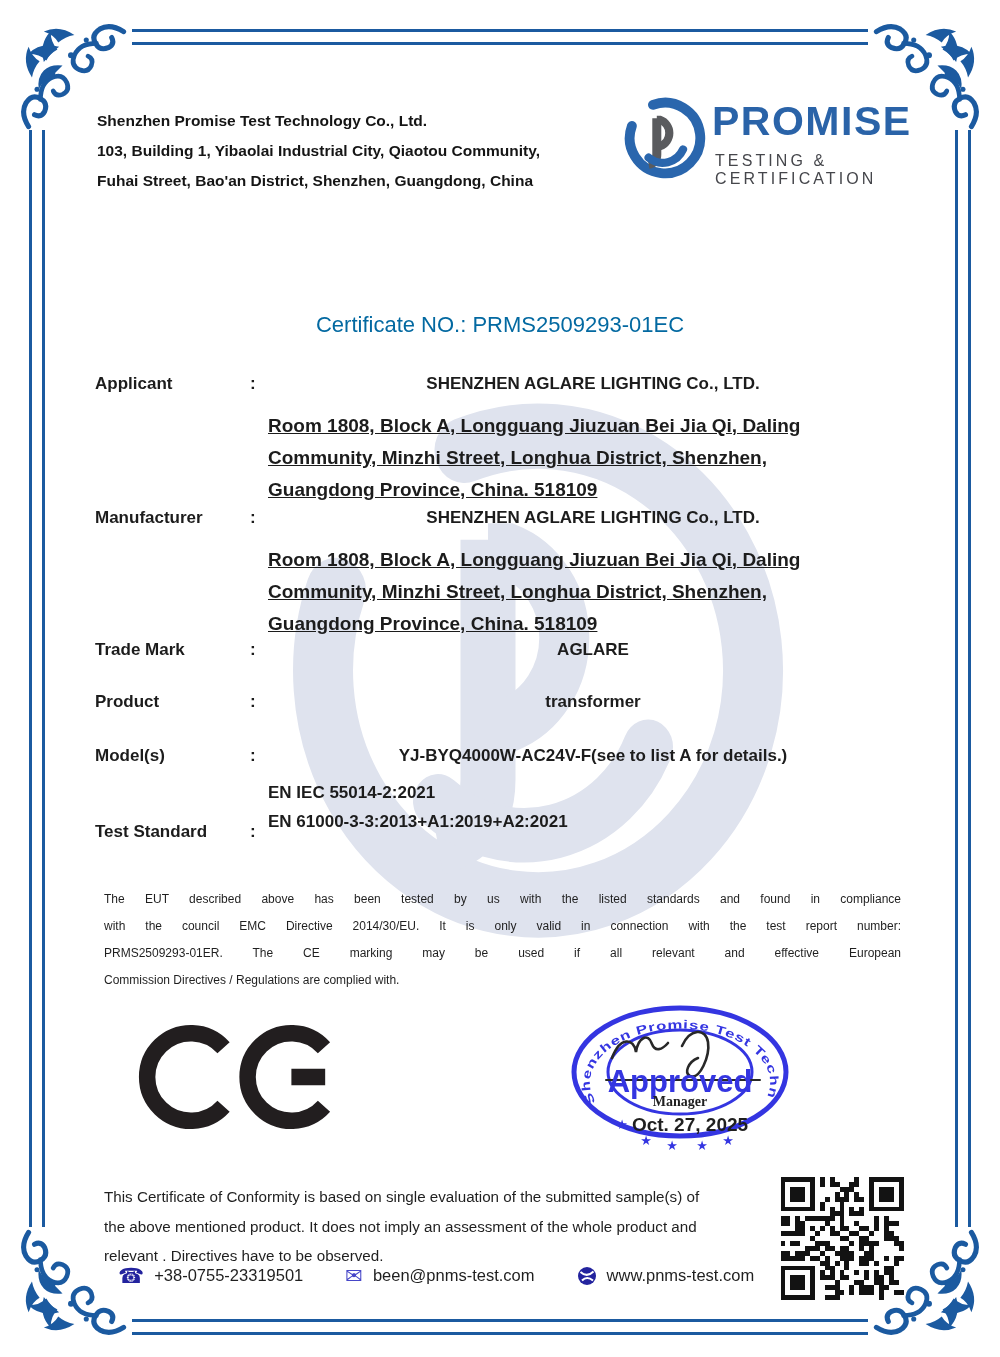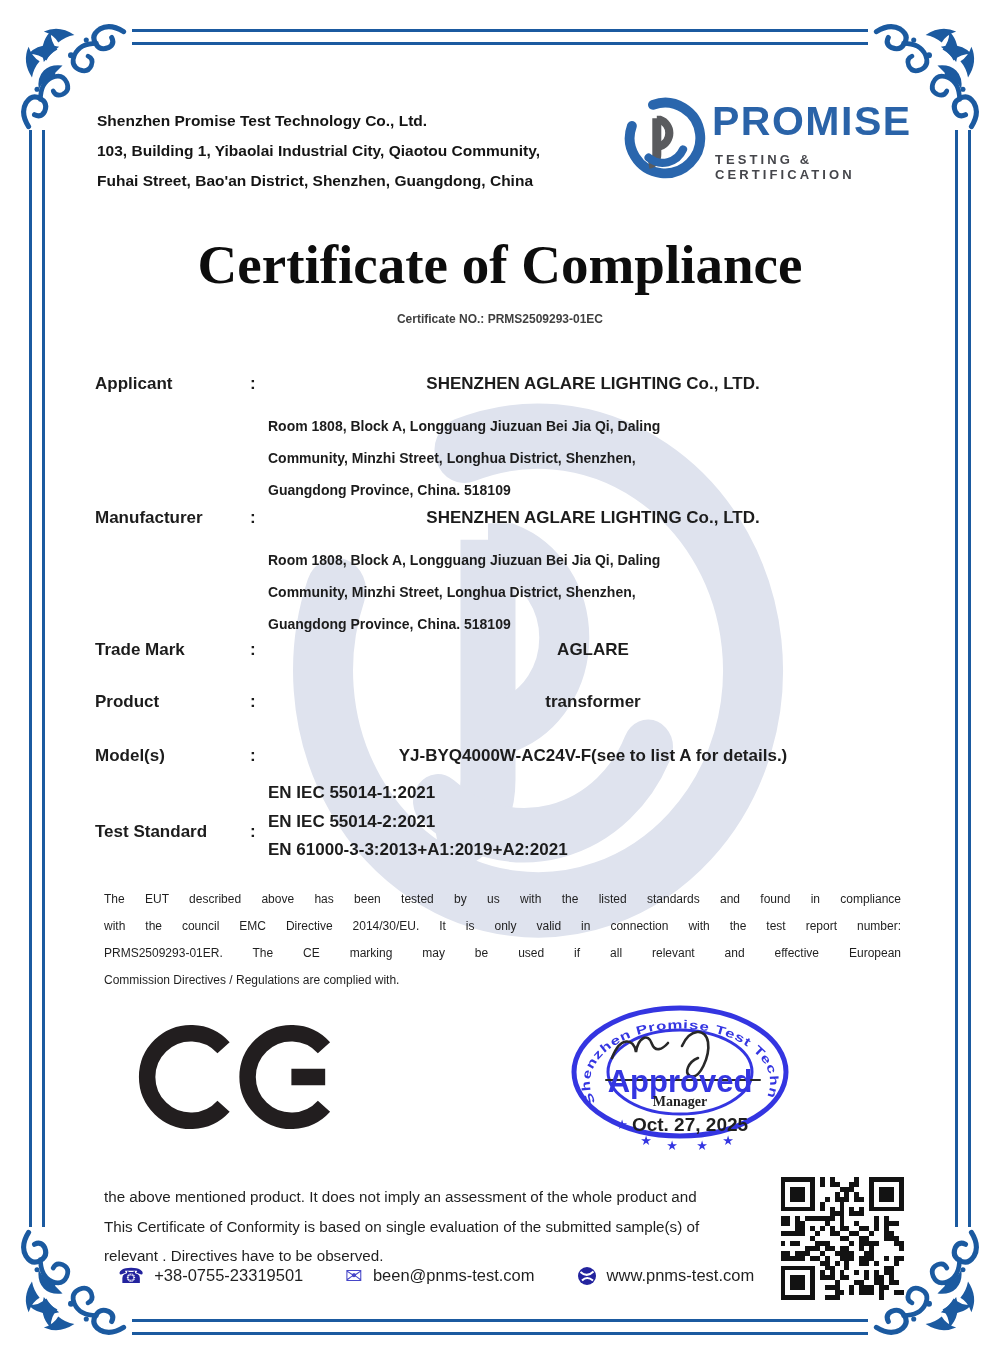--- a/index.html
+++ b/index.html
@@ -17,33 +17,33 @@
 
   
   .watermark{position:absolute;left:288px;top:398px;z-index:0;}
 
   .z1{z-index:1;}
 
   
   .company{position:absolute;left:97px;top:106px;font-weight:bold;font-size:15.5px;line-height:30px;color:#151515;}
   .logo{position:absolute;left:624px;top:92px;width:310px;height:100px;}
   .logo-name{position:absolute;left:88px;top:6px;font-size:41px;font-weight:bold;letter-spacing:1.5px;color:#2a63a8;}
-  .logo-tag{position:absolute;left:91px;top:60px;font-size:13px;font-weight:bold;letter-spacing:3.1px;color:#45464b;}
+  .logo-tag{position:absolute;left:91px;top:60px;font-size:16px;font-weight:normal;letter-spacing:3.1px;color:#45464b;}
 
   
   .title{position:absolute;left:0;right:0;top:233px;text-align:center;
          font-family:"Liberation Serif","DejaVu Serif",serif;font-weight:bold;font-size:55px;color:#0d0d0d;}
-  .certno{position:absolute;left:0;right:0;top:312px;text-align:center;font-weight:bold;font-size:12px;color:#404040;}
+  .certno{position:absolute;left:0;right:0;top:312px;text-align:center;font-weight:normal;font-size:22px;color:#0369a1;}
 
   
   .frow{position:absolute;left:95px;width:840px;font-weight:bold;font-size:17px;color:#1c1c1c;}
   .flabel{position:absolute;left:0;white-space:nowrap;}
   .fcolon{position:absolute;left:155px;}
   .fval{position:absolute;left:173px;width:650px;white-space:nowrap;text-align:center;}
-  .faddr{position:absolute;left:268px;width:620px;font-weight:bold;font-size:14px;line-height:32px;color:#1c1c1c;}
+  .faddr{position:absolute;left:268px;width:620px;font-weight:bold;font-size:19px;line-height:32px;color:#1c1c1c;text-decoration:underline;}
   .fstd{position:absolute;left:268px;width:620px;font-weight:bold;font-size:17px;line-height:28.5px;color:#1c1c1c;}
 
   
   .stline{position:absolute;left:104px;width:797px;font-size:12px;line-height:27px;color:#1f1f1f;
           text-align:justify;text-align-last:justify;}
   .stline.last{text-align:center;text-align-last:left;}
 
   
   .ce{position:absolute;left:138px;top:1024px;}
   .stamp{position:absolute;left:562px;top:996px;z-index:2;opacity:.95;}
@@ -123,21 +123,20 @@
     <svg width="82" height="84" viewBox="0 0 100 100" style="position:absolute;left:0;top:4px">
       <path d="M9.6,35.3 A43,43 0 1 0 35.3,9.6" stroke="#2a66ad" stroke-width="12" fill="none" stroke-linecap="round"></path>
       <path d="M40,26 L40,70 Q40,80 30,82" stroke="#5a5b5e" stroke-width="11" fill="none"></path>
       <path d="M40,28 L44,28 A17,17 0 0 1 44,60 L40,60" stroke="#5a5b5e" stroke-width="10" fill="none"></path>
       <path d="M72,64 A27,27 0 0 1 30,74" stroke="#2a66ad" stroke-width="10" fill="none" stroke-linecap="round"></path>
     </svg>
     <div class="logo-name">PROMISE</div>
     <div class="logo-tag">TESTING &amp; CERTIFICATION</div>
   </div>
 
-  <div class="title z1">Certificate of Compliance</div>
   <div class="certno z1">Certificate NO.: PRMS2509293-01EC</div>
 
   <div class="frow z1" style="top:374px">
     <span class="flabel">Applicant</span>
     <span class="fcolon">:</span>
     <span class="fval">SHENZHEN AGLARE LIGHTING Co., LTD.</span>
   </div>
   <div class="faddr z1" style="top:410px">
     <div>Room 1808, Block A, Longguang Jiuzuan Bei Jia Qi, Daling</div>
     <div>Community, Minzhi Street, Longhua District, Shenzhen,</div>
@@ -171,21 +170,20 @@
     <span class="flabel">Model(s)</span>
     <span class="fcolon">:</span>
     <span class="fval">YJ-BYQ4000W-AC24V-F(see to list A for details.)</span>
   </div>
 
   <div class="frow z1" style="top:822px">
     <span class="flabel">Test Standard</span>
     <span class="fcolon">:</span>
   </div>
   <div class="fstd z1" style="top:779px">
-    <div>EN IEC 55014-1:2021</div>
     <div>EN IEC 55014-2:2021</div>
     <div>EN 61000-3-3:2013+A1:2019+A2:2021</div>
   </div>
 
   <div class="stline z1" style="top:886px">The EUT described above has been tested by us with the listed standards and found in compliance</div>
   <div class="stline z1" style="top:913px">with the council EMC Directive 2014/30/EU. It is only valid in connection with the test report number:</div>
   <div class="stline z1" style="top:940px">PRMS2509293-01ER. The CE marking may be used if all relevant and effective European</div>
   <div class="stline last z1" style="top:967px">Commission Directives / Regulations are complied with.</div>
 
   <svg class="ce z1" width="210" height="106" viewBox="0 0 230 116">
@@ -208,22 +206,22 @@
     <text class="role" x="118" y="110" text-anchor="middle">Manager</text>
     <text class="star" x="60" y="133" text-anchor="middle">★</text>
     <text class="date" x="128" y="135" text-anchor="middle">Oct. 27, 2025</text>
     <text class="star" x="84" y="149" text-anchor="middle">★</text>
     <text class="star" x="110" y="154" text-anchor="middle">★</text>
     <text class="star" x="140" y="154" text-anchor="middle">★</text>
     <text class="star" x="166" y="149" text-anchor="middle">★</text>
   </svg>
 
   <div class="disc z1">
+    <div>This Certificate of Conformity is based on single evaluation of the submitted sample(s) of</div>
     <div>the above mentioned product. It does not imply an assessment of the whole product and</div>
-    <div>This Certificate of Conformity is based on single evaluation of the submitted sample(s) of</div>
     <div>relevant . Directives have to be observed.</div>
   </div>
 
   <div class="contacts z1">
     <span class="contact">
       <span class="glyph-icon">☎</span>
       <span>+38-0755-23319501</span>
     </span>
     <span class="contact">
       <span class="glyph-icon" style="color:#4646c8">✉</span>

